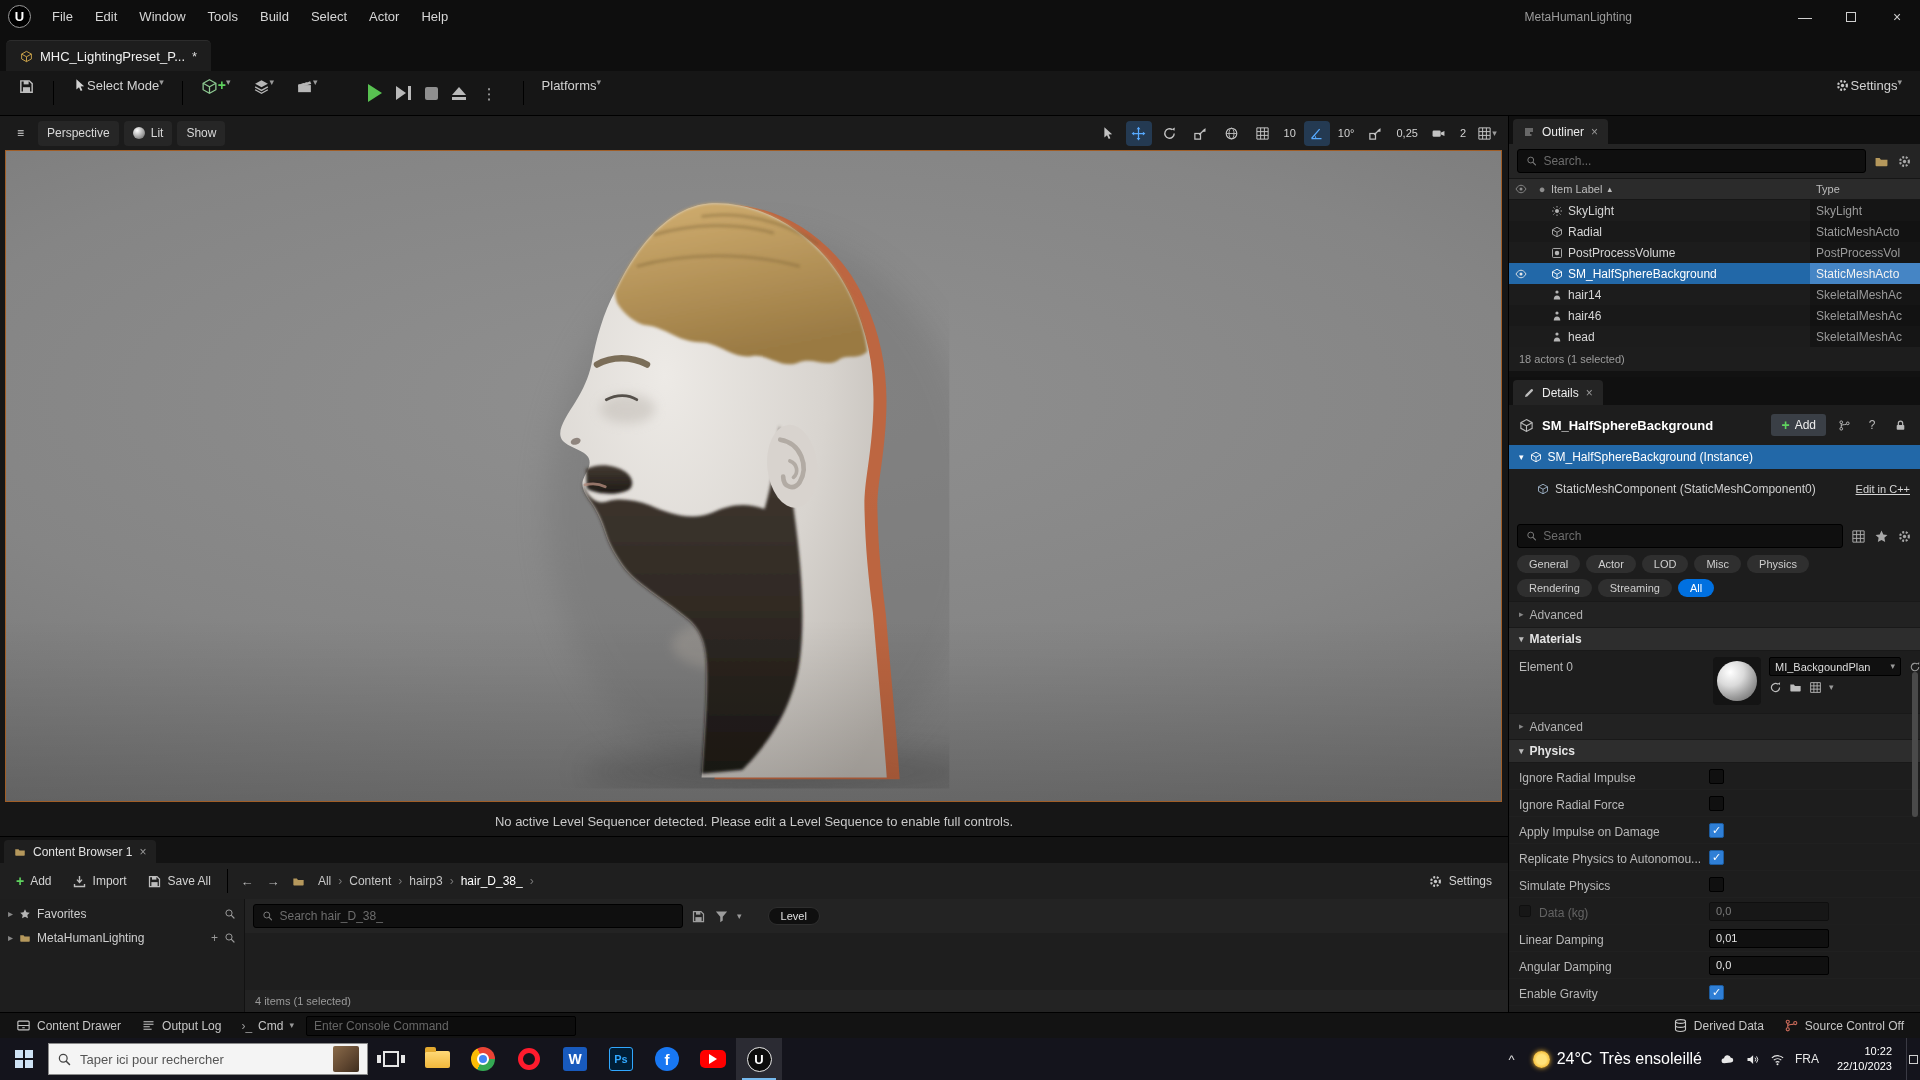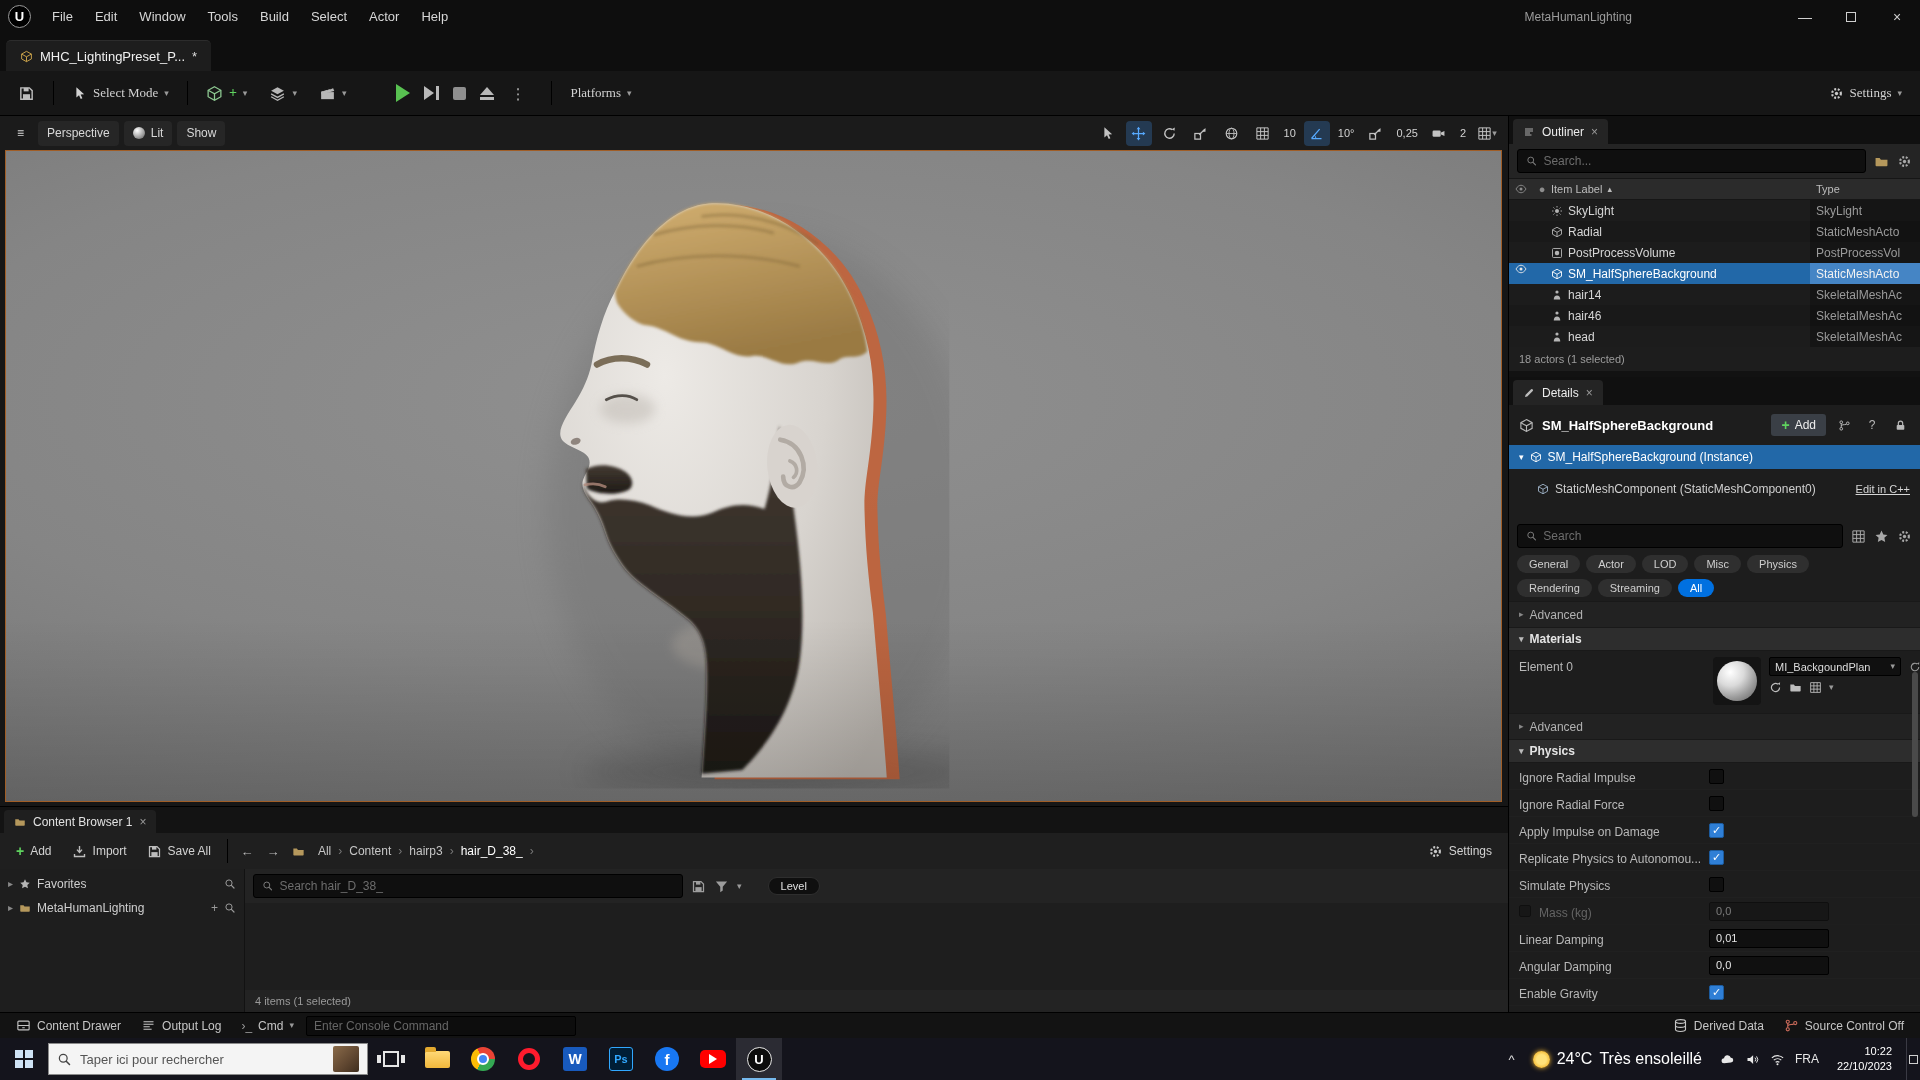--- a/index.html
+++ b/index.html
@@ -24,21 +24,21 @@
 
   
   .tabbar { height:38px; background:#0e0e0e; display:flex; align-items:flex-end; padding-left:6px; flex:none; }
   .asset-tab { height:31px; background:#1d1d1d; border-radius:5px 5px 0 0; display:flex; align-items:center;
     gap:7px; padding:0 14px; color:#efefef; font-size:13px; border-top:1px solid #2c2c2c; }
   .asset-tab .dirty { color:#dcdcdc; }
 
   
   .toolbar { height:45px; background:#161616; border-bottom:1px solid #000; display:flex; align-items:center;
     padding:0 10px; gap:6px; flex:none; }
-  .tbtn { height:30px; display:flex; align-items:center; gap:6px; padding:0 8px; border-radius:4px; color:#d2d2d2; font-size:13px;font-family:Liberation Serif, serif; }
+  .tbtn { height:30px; display:flex; align-items:flex-start; padding:0 8px; border-radius:4px; color:#d2d2d2; font-size:13px; }
   .tsep { width:1px; height:24px; background:#000; margin:0 4px; }
   .caret { font-size:9px; color:#9a9a9a; }
   .play-cluster { display:flex; align-items:center; gap:14px; margin-left:36px; margin-right:14px; }
   .sh-play { width:0; height:0; border-left:14px solid #58c151; border-top:9px solid transparent; border-bottom:9px solid transparent; }
   .sh-skip { display:flex; align-items:center; gap:2px; }
   .sh-skip .t { width:0; height:0; border-left:10px solid #b9b9b9; border-top:7px solid transparent; border-bottom:7px solid transparent; }
   .sh-skip .b { width:3px; height:14px; background:#b9b9b9; }
   .sh-stop { width:13px; height:13px; background:#8f8f8f; border-radius:2px; }
   .sh-eject { display:flex; flex-direction:column; align-items:center; gap:2px; }
   .sh-eject .t { width:0; height:0; border-bottom:8px solid #b9b9b9; border-left:7px solid transparent; border-right:7px solid transparent; }
@@ -99,21 +99,21 @@
   .panel-tab { height:25px; background:#242424; border-radius:4px 4px 0 0; display:flex; align-items:center; gap:7px; padding:0 10px; color:#ececec; font-size:12px; }
   .x { color:#9a9a9a; font-size:12px; }
 
   
   .outliner-search { height:34px; display:flex; align-items:center; gap:8px; padding:0 8px; background:#242424; flex:none; }
   .o-header { height:22px; display:flex; align-items:center; background:#2b2b2b; border-top:1px solid #161616; border-bottom:1px solid #161616; color:#bdbdbd; font-size:11px; flex:none; }
   .o-eye { width:24px; display:flex; justify-content:center; flex:none; }
   .o-pin { width:18px; display:flex; justify-content:center; flex:none; color:#8d8d8d; }
   .o-label { flex:1; display:flex; align-items:center; gap:5px; min-width:0; }
   .o-type { width:110px; flex:none; padding-left:6px; }
-  .o-row { height:21px; display:flex; font-size:12px; color:#d6d6d6; }
+  .o-row { height:21px; display:flex; align-items:center; font-size:12px; color:#d6d6d6; }
   .o-row:nth-child(odd) { background:#1c1c1c; } .o-row:nth-child(even) { background:#191919; }
   .o-row .o-type { color:#9a9a9a; background:rgba(0,0,0,.25); height:100%; display:flex; align-items:center; }
   .o-row.selected { background:#2268a8; color:#fff; }
   .o-row.selected .o-type { background:#4585c5; color:#f2f2f2; }
   .o-row .eye { opacity:0; color:#e8e8e8; } .o-row .eye.show { opacity:1; }
   .o-row .ric { color:#b5b5b5; } .o-row.selected .ric { color:#fff; }
   .o-row .rlabel { overflow:hidden; text-overflow:ellipsis; white-space:nowrap; }
   .o-footer { height:24px; display:flex; align-items:center; padding:0 10px; color:#9c9c9c; font-size:11px; background:#1d1d1d; flex:none; }
   .splitter { height:6px; background:#121212; flex:none; }
 
@@ -565,20 +565,23 @@
             </g>
 
             <path d="M 139 202 C 155 193 176 193 193 202" stroke="#6f6049" stroke-width="7" stroke-linecap="round" fill="none" opacity=".9"></path>
             <path d="M 149 240 C 160 234 173 234 182 240" stroke="#55504a" stroke-width="3" stroke-linecap="round" fill="none"></path>
             <ellipse cx="116" cy="285" rx="5.5" ry="3.5" fill="#8f857e" transform="rotate(-18 116 285)"></ellipse>
             <path d="M 126 332 C 134 330 142 331 148 334" stroke="#b08a7c" stroke-width="3" stroke-linecap="round" fill="none" opacity=".8"></path>
           </svg>
         </div>
       </div>
 
+      <div class="seq-msg">
+          <span>No active Level Sequencer detected. Please edit a Level Sequence to enable full controls.</span>
+        </div>
 
       <div class="cb">
         <div class="cb-tabrow">
           <div class="cb-tab">
             <svg class="ic12" style="color:#b5985c">
                 <use href="#i-folder"></use>
               </svg>
             <span>Content Browser 1</span>
             <span class="x glyph">×</span>
           </div>
@@ -968,21 +971,21 @@
         <div class="p-row">
           <span class="d-label">Replicate Physics to Autonomou...</span>
           <span class="cbx checked"></span>
         </div>
         <div class="p-row">
           <span class="d-label">Simulate Physics</span>
           <span class="cbx"></span>
         </div>
         <div class="p-row disabled">
           <span class="cbx sm"></span>
-          <span class="d-label" style="width:170px">Mass (kg)</span>
+          <span class="d-label" style="width:170px">Data (kg)</span>
           <span class="num-field">0,0</span>
         </div>
         <div class="p-row">
           <span class="d-label">Linear Damping</span>
           <span class="num-field">0,01</span>
         </div>
         <div class="p-row">
           <span class="d-label">Angular Damping</span>
           <span class="num-field">0,0</span>
         </div>

